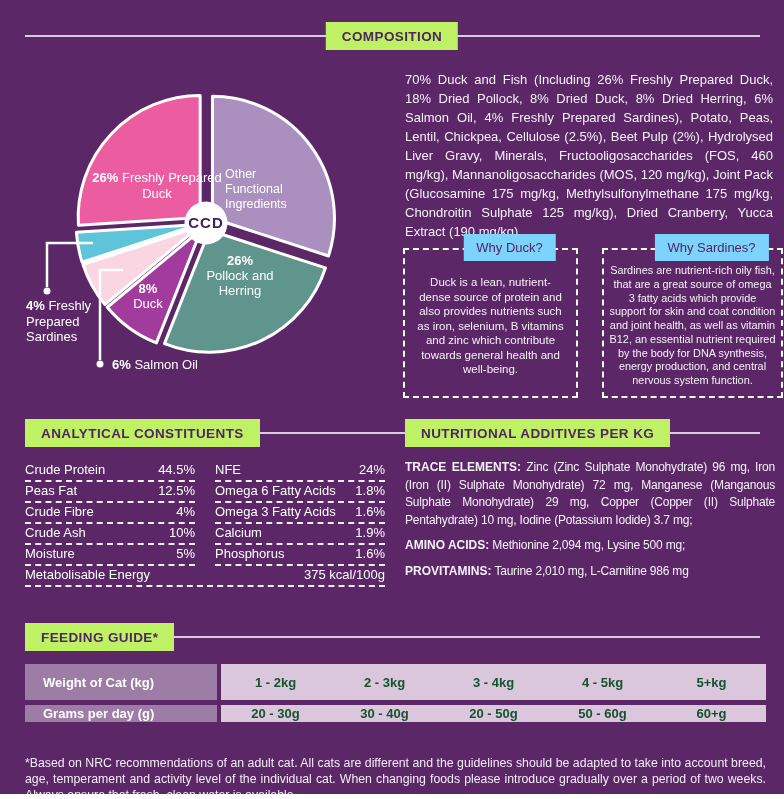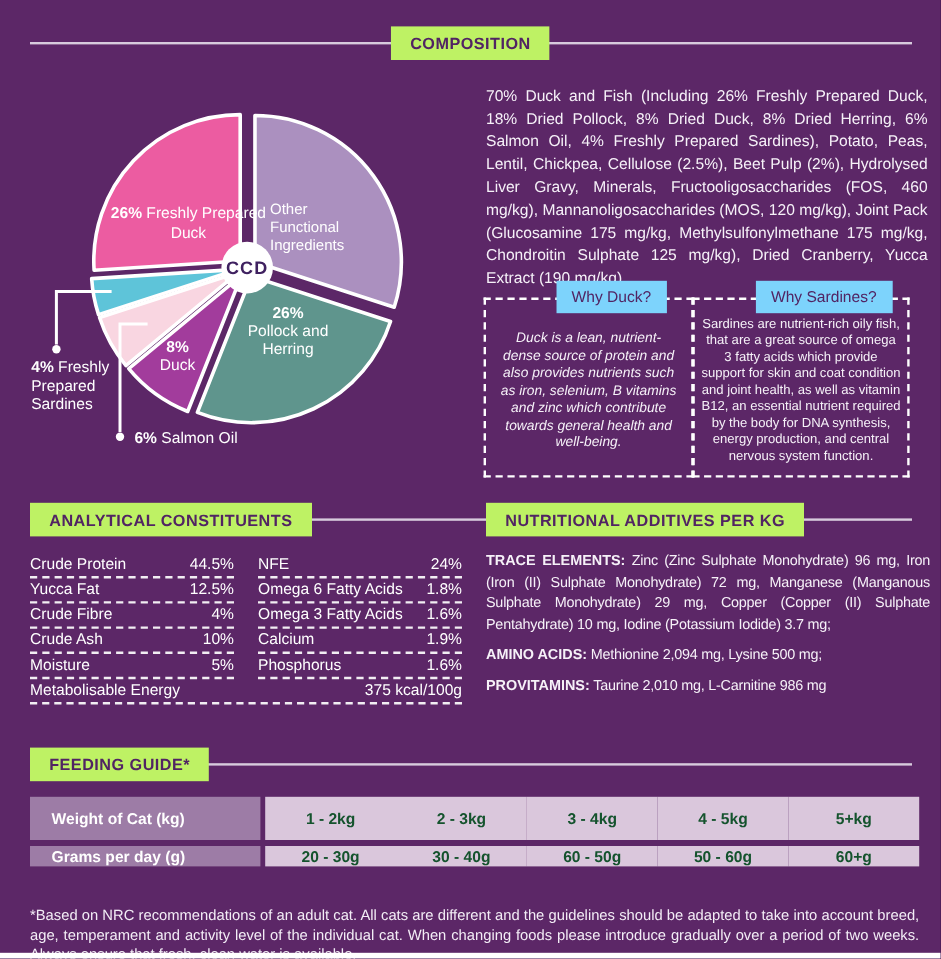--- a/index.html
+++ b/index.html
@@ -47,28 +47,28 @@
     position:absolute; left:405px; top:70px; width:368px;
     color:#f6f1f8; font-size:13px; line-height:19px; text-align:justify;
   }
 
   
   .why-box {
     position:absolute; top:248px; height:150px; border:2px dashed #ffffff;
     display:flex; align-items:center; justify-content:center; box-sizing:border-box; z-index:1;
   }
   #why-duck     { left:403px; width:175px; }
-  #why-sardines { left:577px; width:181px;justify-content:flex-end; }
+  #why-sardines { left:602px; width:181px;justify-content:flex-end; }
   .why-title {
     position:absolute; top:-16px; left:50%; transform:translateX(-50%);
     background:#7dd3fc; color:#512463; font-weight:normal; font-size:13px;
     padding:6px 13px; white-space:nowrap;margin-left:19px;
   }
   .why-body { color:#f6f1f8; text-align:center; }
-  #why-duck .why-body     { font-size:11.5px; line-height:14.6px; padding:12px 10px 6px;font-style:italic; }
+  #why-duck .why-body     { font-size:11.5px; line-height:14.6px; padding:12px 10px 6px; }
   #why-sardines .why-body { font-size:10.9px; line-height:13.7px; padding:12px 5px 6px; }
 
   
   #an-table {
     position:absolute; left:25px; top:461px; width:360px;
     display:grid; grid-template-columns:1fr 1fr; column-gap:20px;
     color:#ffffff; font-size:13px;
   }
   .an-row {
     display:flex; justify-content:space-between; align-items:flex-end;
@@ -174,21 +174,21 @@
   <div class="label-box" id="box-analytical">ANALYTICAL CONSTITUENTS</div>
   <div class="label-box" id="box-additives">NUTRITIONAL ADDITIVES PER KG</div>
 
   <div id="an-table">
     <div>
       <div class="an-row">
         <span>Crude Protein</span>
         <span>44.5%</span>
       </div>
       <div class="an-row">
-        <span>Yucca Fat</span>
+        <span>Peas Fat</span>
         <span>12.5%</span>
       </div>
       <div class="an-row">
         <span>Crude Fibre</span>
         <span>4%</span>
       </div>
       <div class="an-row">
         <span>Crude Ash</span>
         <span>10%</span>
       </div>
@@ -243,21 +243,21 @@
         <div class="feed-cell">3 - 4kg</div>
         <div class="feed-cell">4 - 5kg</div>
         <div class="feed-cell">5+kg</div>
       </div>
     </div>
     <div class="feed-row r2">
       <div class="feed-head">Grams per day (g)</div>
       <div class="feed-cells">
         <div class="feed-cell">20 - 30g</div>
         <div class="feed-cell">30 - 40g</div>
-        <div class="feed-cell">60 - 50g</div>
+        <div class="feed-cell">20 - 50g</div>
         <div class="feed-cell">50 - 60g</div>
         <div class="feed-cell">60+g</div>
       </div>
     </div>
   </div>
 
   <div id="footnote">*Based on NRC recommendations of an adult cat. All cats are different and the guidelines should be adapted to take into account breed, age, temperament and activity level of the individual cat. When changing foods please introduce gradually over a period of two weeks. Always ensure that fresh, clean water is available.</div>
 
   <div id="bottom-strip"></div>
 </div>

